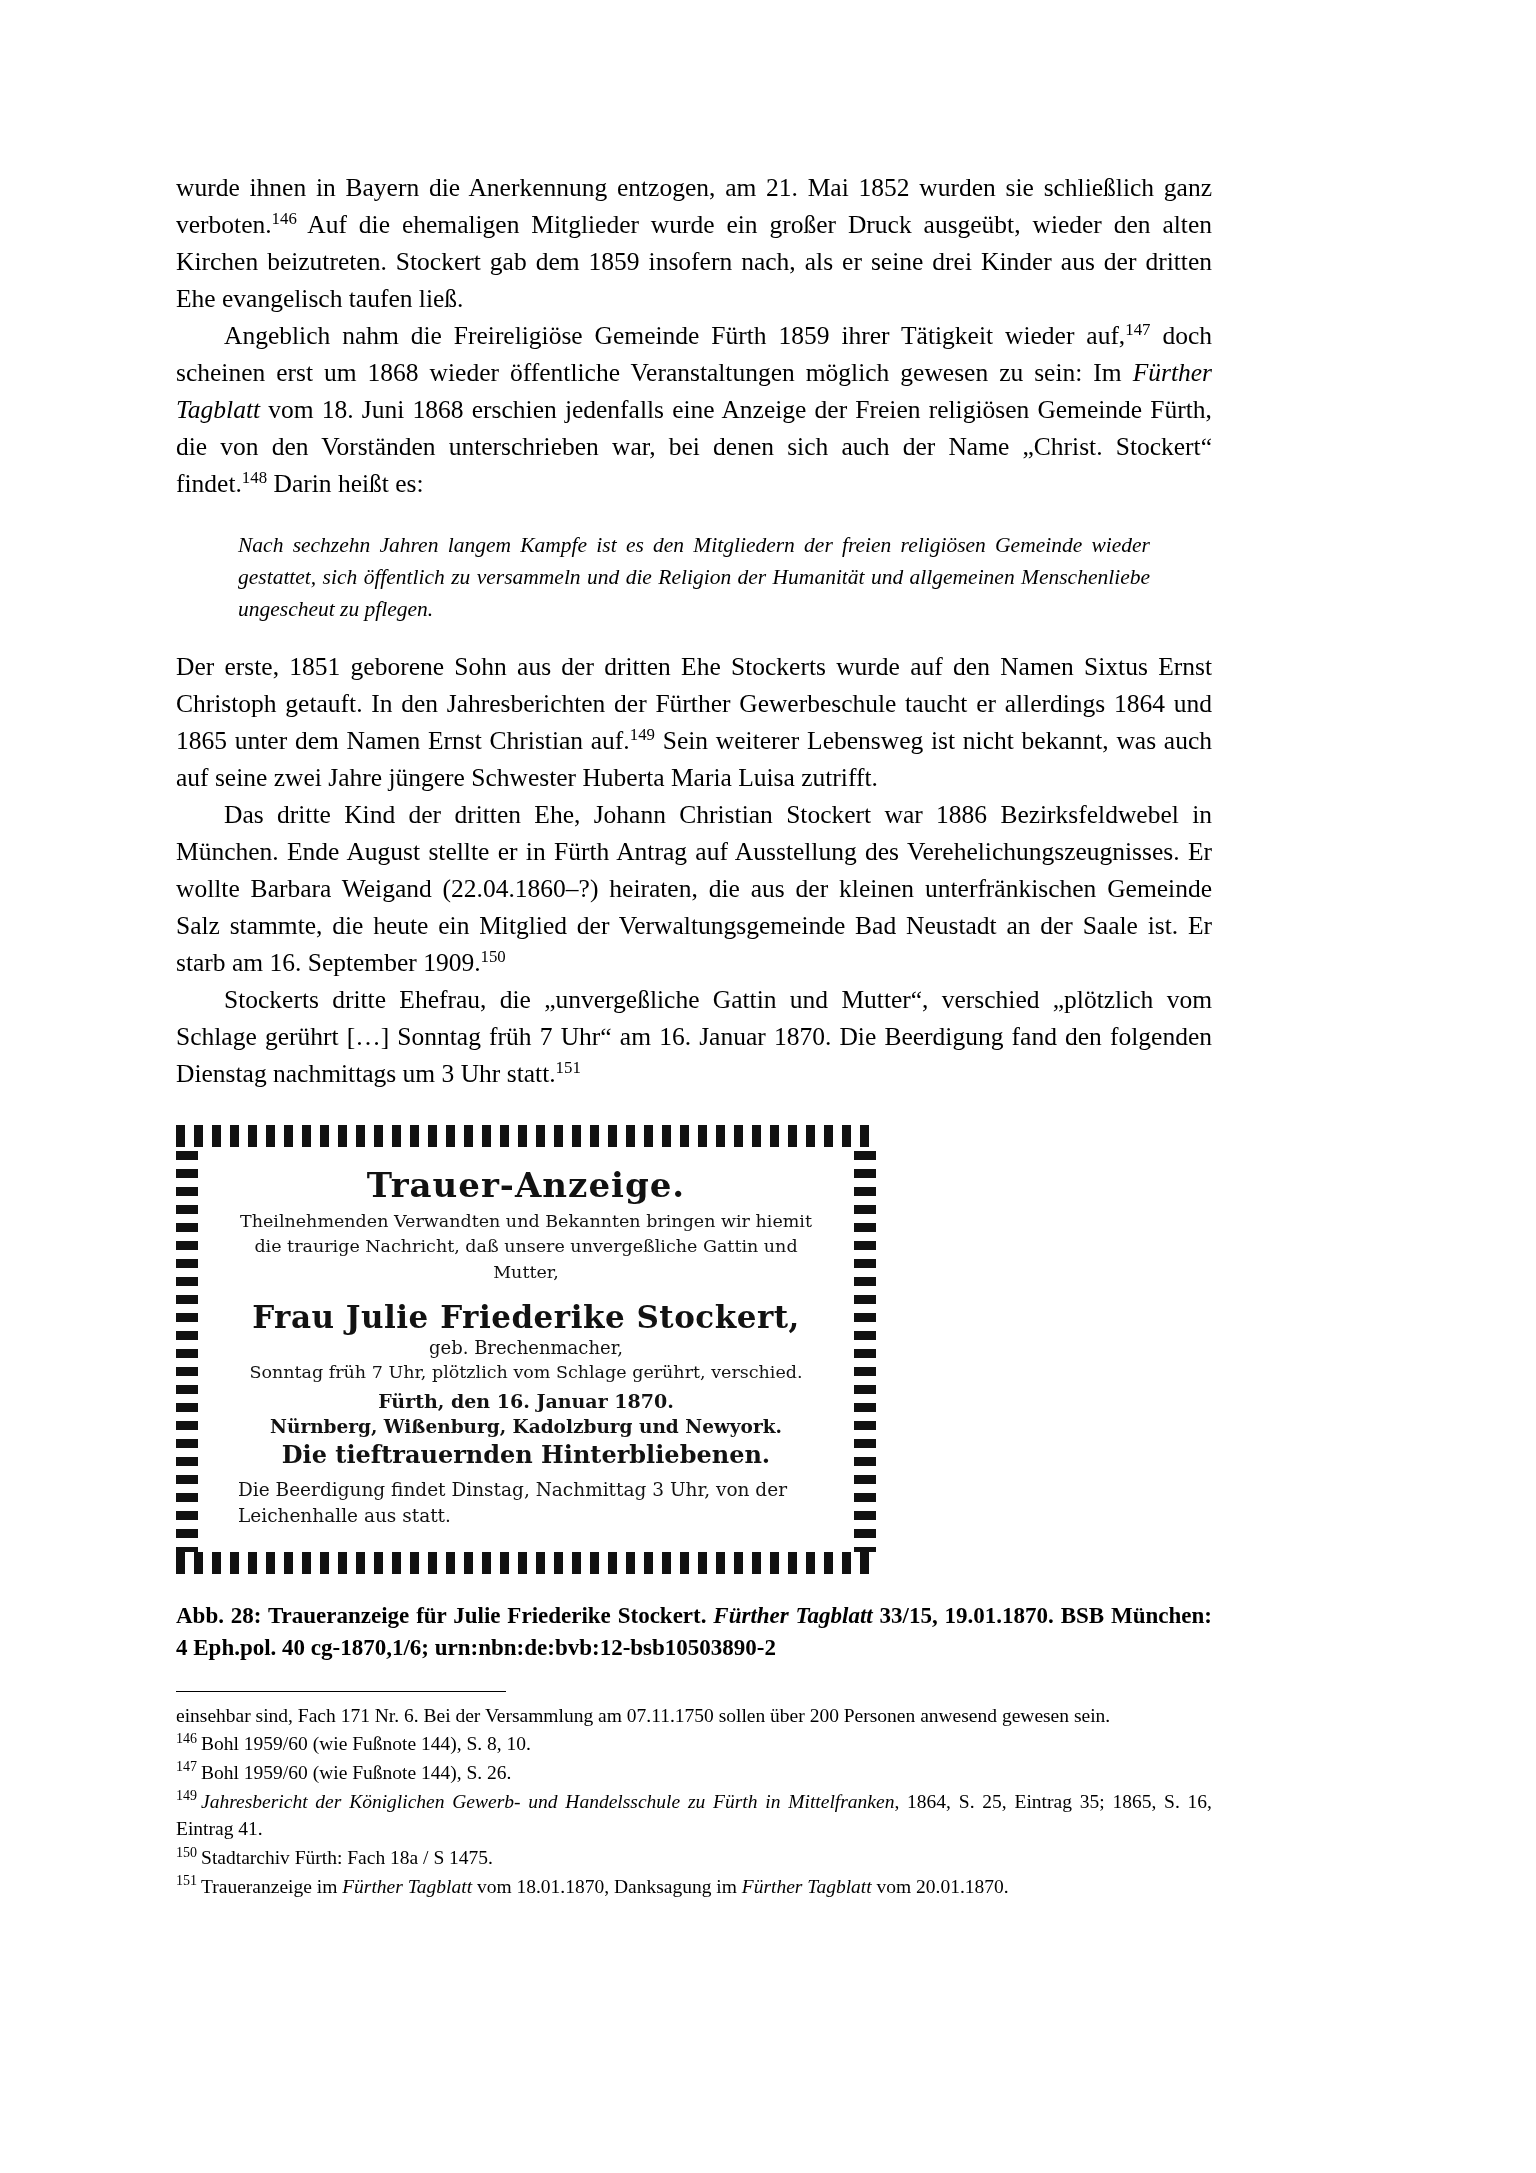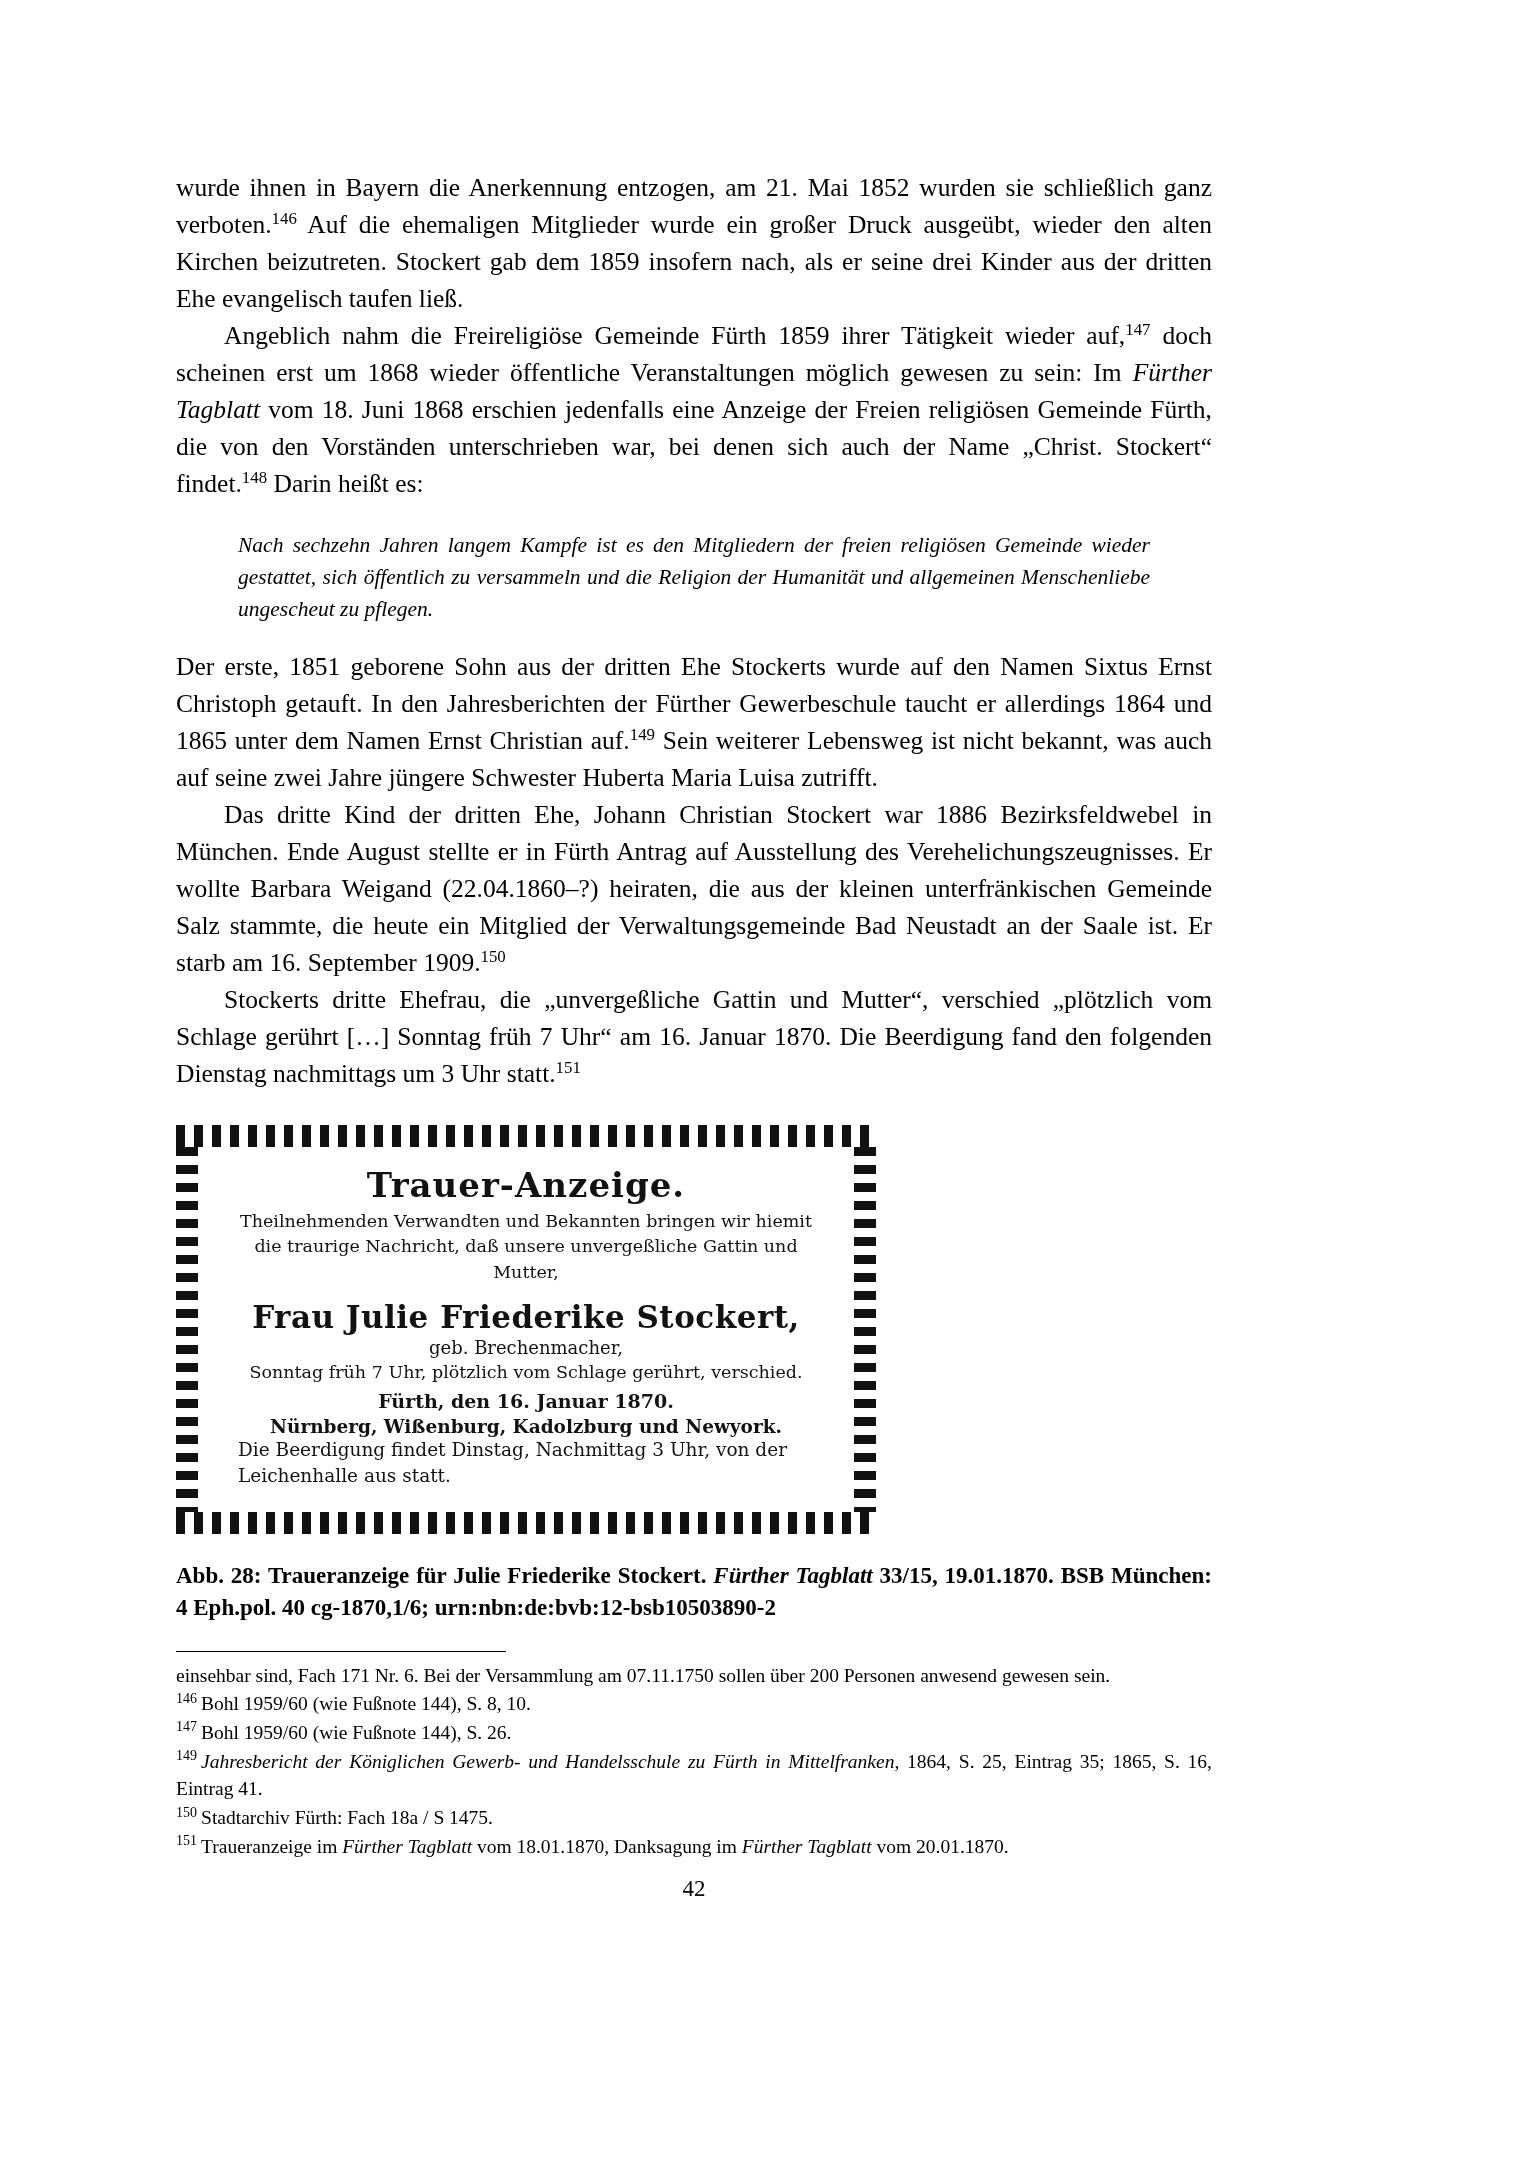--- a/index.html
+++ b/index.html
@@ -181,20 +181,21 @@
       <div class="notice-frame">
         <div class="notice-inner">
           <div class="n-title">Trauer-Anzeige.</div>
           <div class="n-line">Theilnehmenden Verwandten und Bekannten bringen wir hiemit</div>
           <div class="n-line">die traurige Nachricht, daß unsere unvergeßliche Gattin und Mutter,</div>
           <div class="n-name">Frau Julie Friederike Stockert,</div>
           <div class="n-geb">geb. Brechenmacher,</div>
           <div class="n-line">Sonntag früh 7 Uhr, plötzlich vom Schlage gerührt, verschied.</div>
           <div class="n-place">Fürth, den 16. Januar 1870.</div>
           <div class="n-cities">Nürnberg, Wißenburg, Kadolzburg und Newyork.</div>
+          <div class="n-survivors">Die tieftrauernden Hinterbliebenen.</div>
           <div class="n-funeral">Die Beerdigung findet Dinstag, Nachmittag 3 Uhr, von der Leichenhalle aus statt.</div>
         </div>
       </div>
     </div>
   </div>
 
   <div class="caption">
     <span>Abb. 28:</span><span> Traueranzeige für Julie Friederike Stockert. </span><em>Fürther Tagblatt</em><span> 33/15, 19.01.1870. BSB München: 4 Eph.pol. 40 cg-1870,1/6; urn:nbn:de:bvb:12-bsb10503890-2</span>
   </div>
 
@@ -202,15 +203,14 @@
 
   <div class="footnotes">
       <p><span>einsehbar sind, Fach 171 Nr. 6. Bei der Versammlung am 07.11.1750 sollen über 200 Personen anwesend gewesen sein.</span></p>
       <p><span class="fn-num">146</span><span>Bohl 1959/60 (wie Fußnote 144), S. 8, 10.</span></p>
       <p><span class="fn-num">147</span><span>Bohl 1959/60 (wie Fußnote 144), S. 26.</span></p>
       <p><span class="fn-num">149</span><em>Jahresbericht der Königlichen Gewerb- und Handelsschule zu Fürth in Mittelfranken</em><span>, 1864, S. 25, Eintrag 35; 1865, S. 16, Eintrag 41.</span></p>
       <p><span class="fn-num">150</span><span>Stadtarchiv Fürth: Fach 18a / S 1475.</span></p>
       <p><span class="fn-num">151</span><span>Traueranzeige im </span><em>Fürther Tagblatt</em><span> vom 18.01.1870, Danksagung im </span><em>Fürther Tagblatt</em><span> vom 20.01.1870.</span></p>
     </div>
 
-  <div class="page-number">42</div>
 
 </div>
 
 </body></html>

